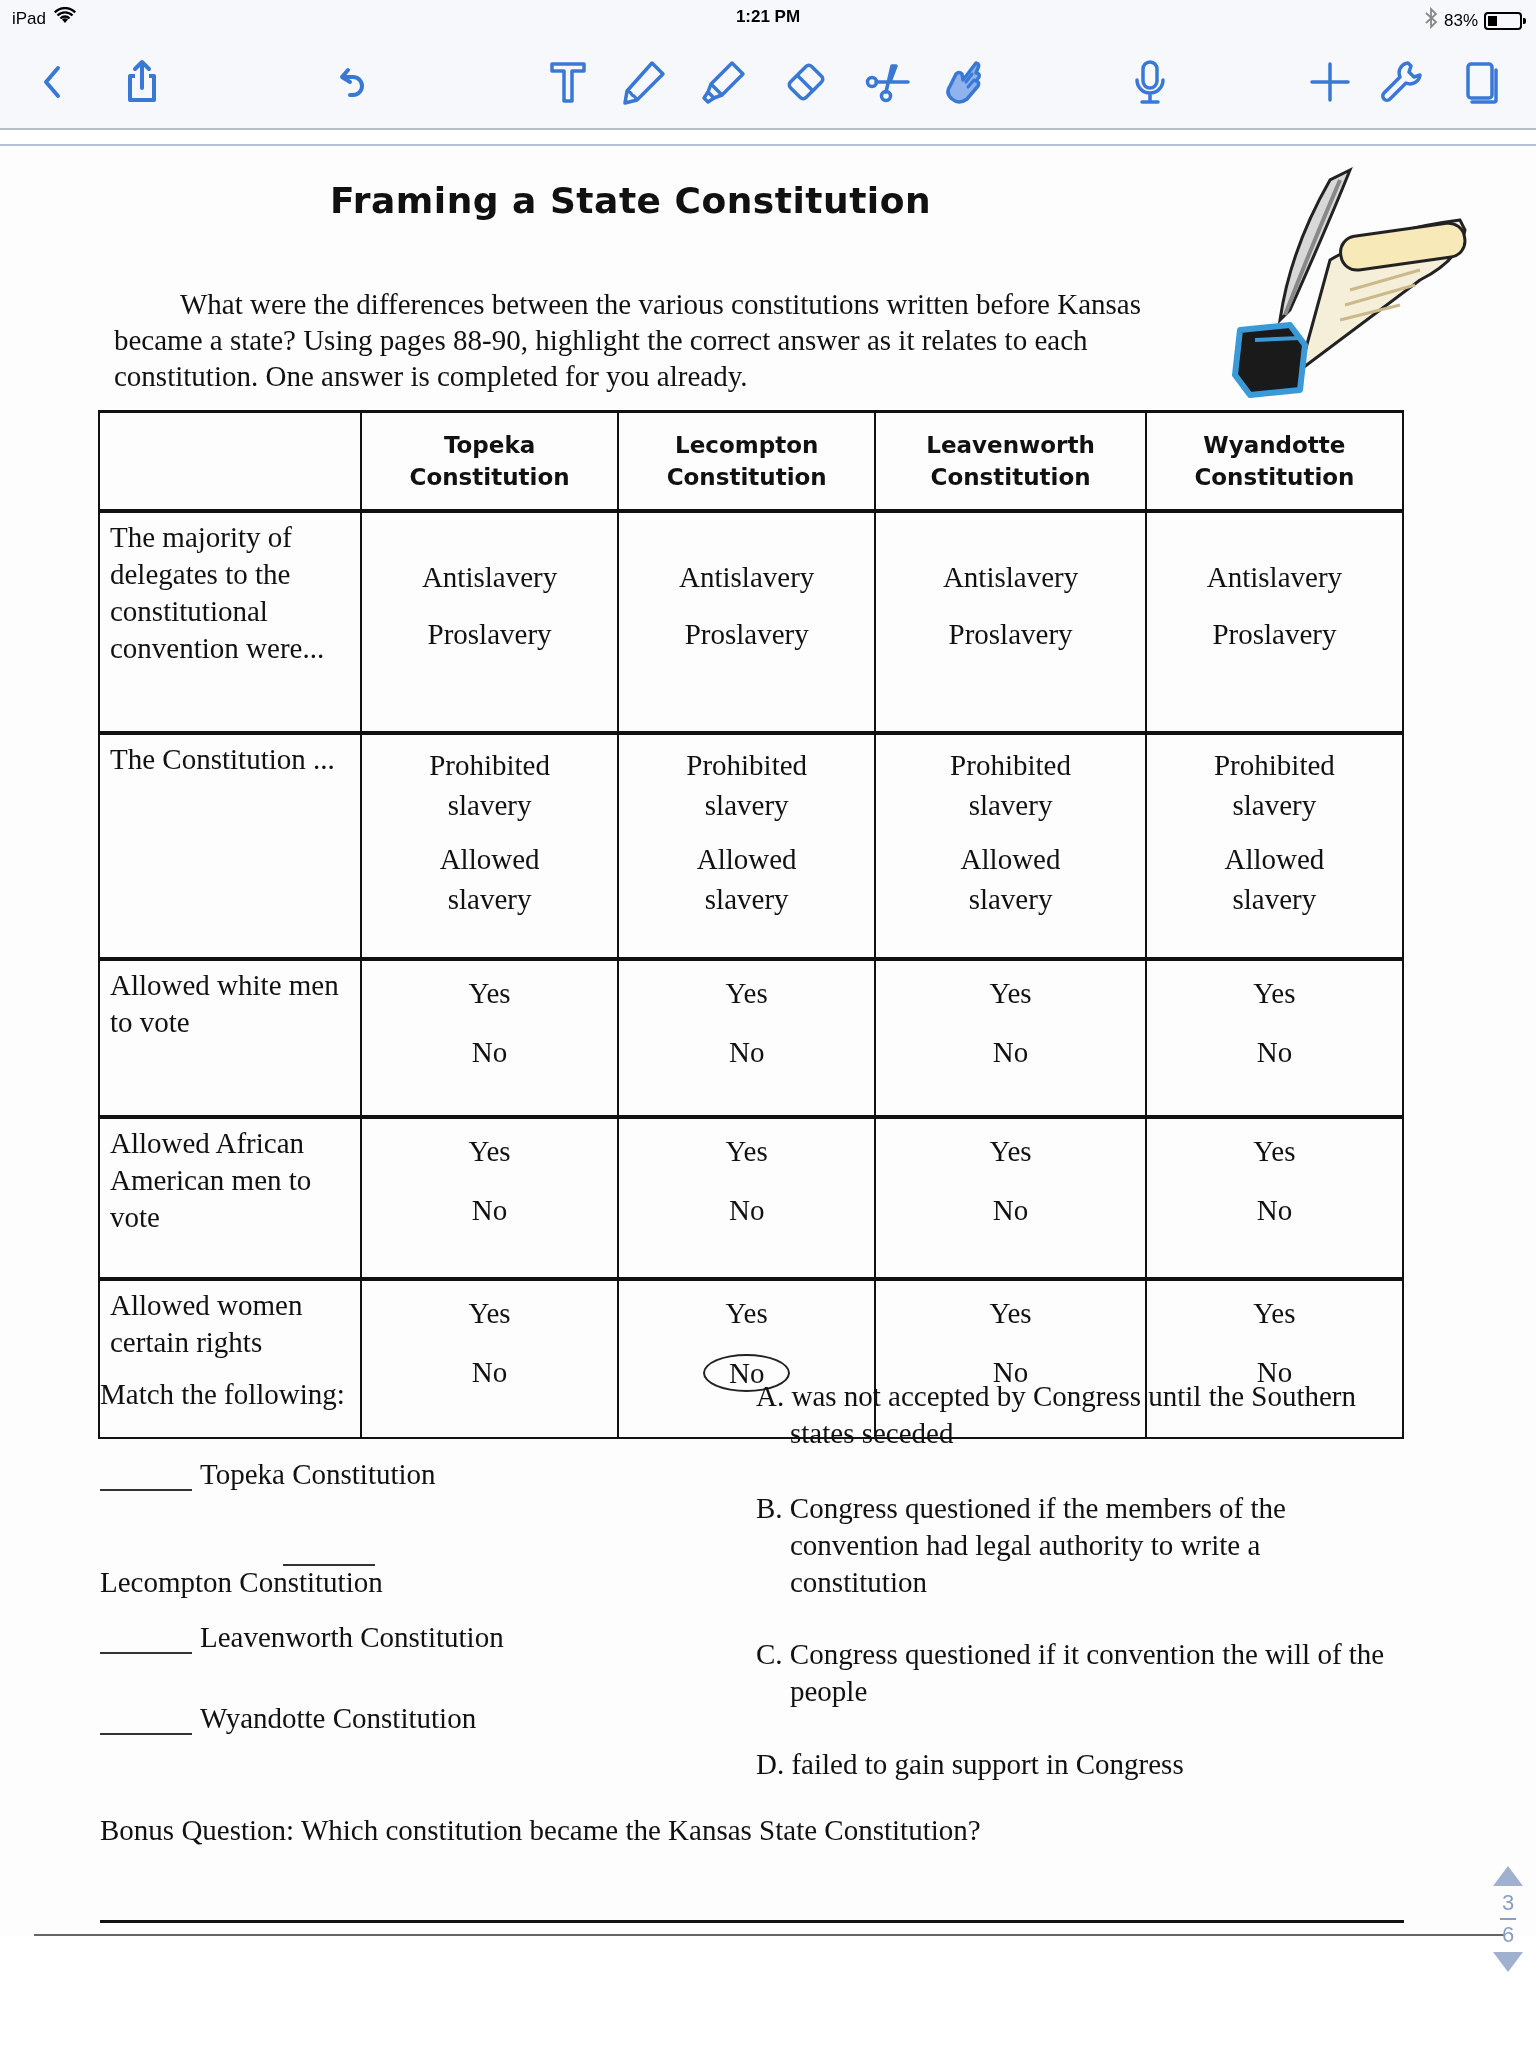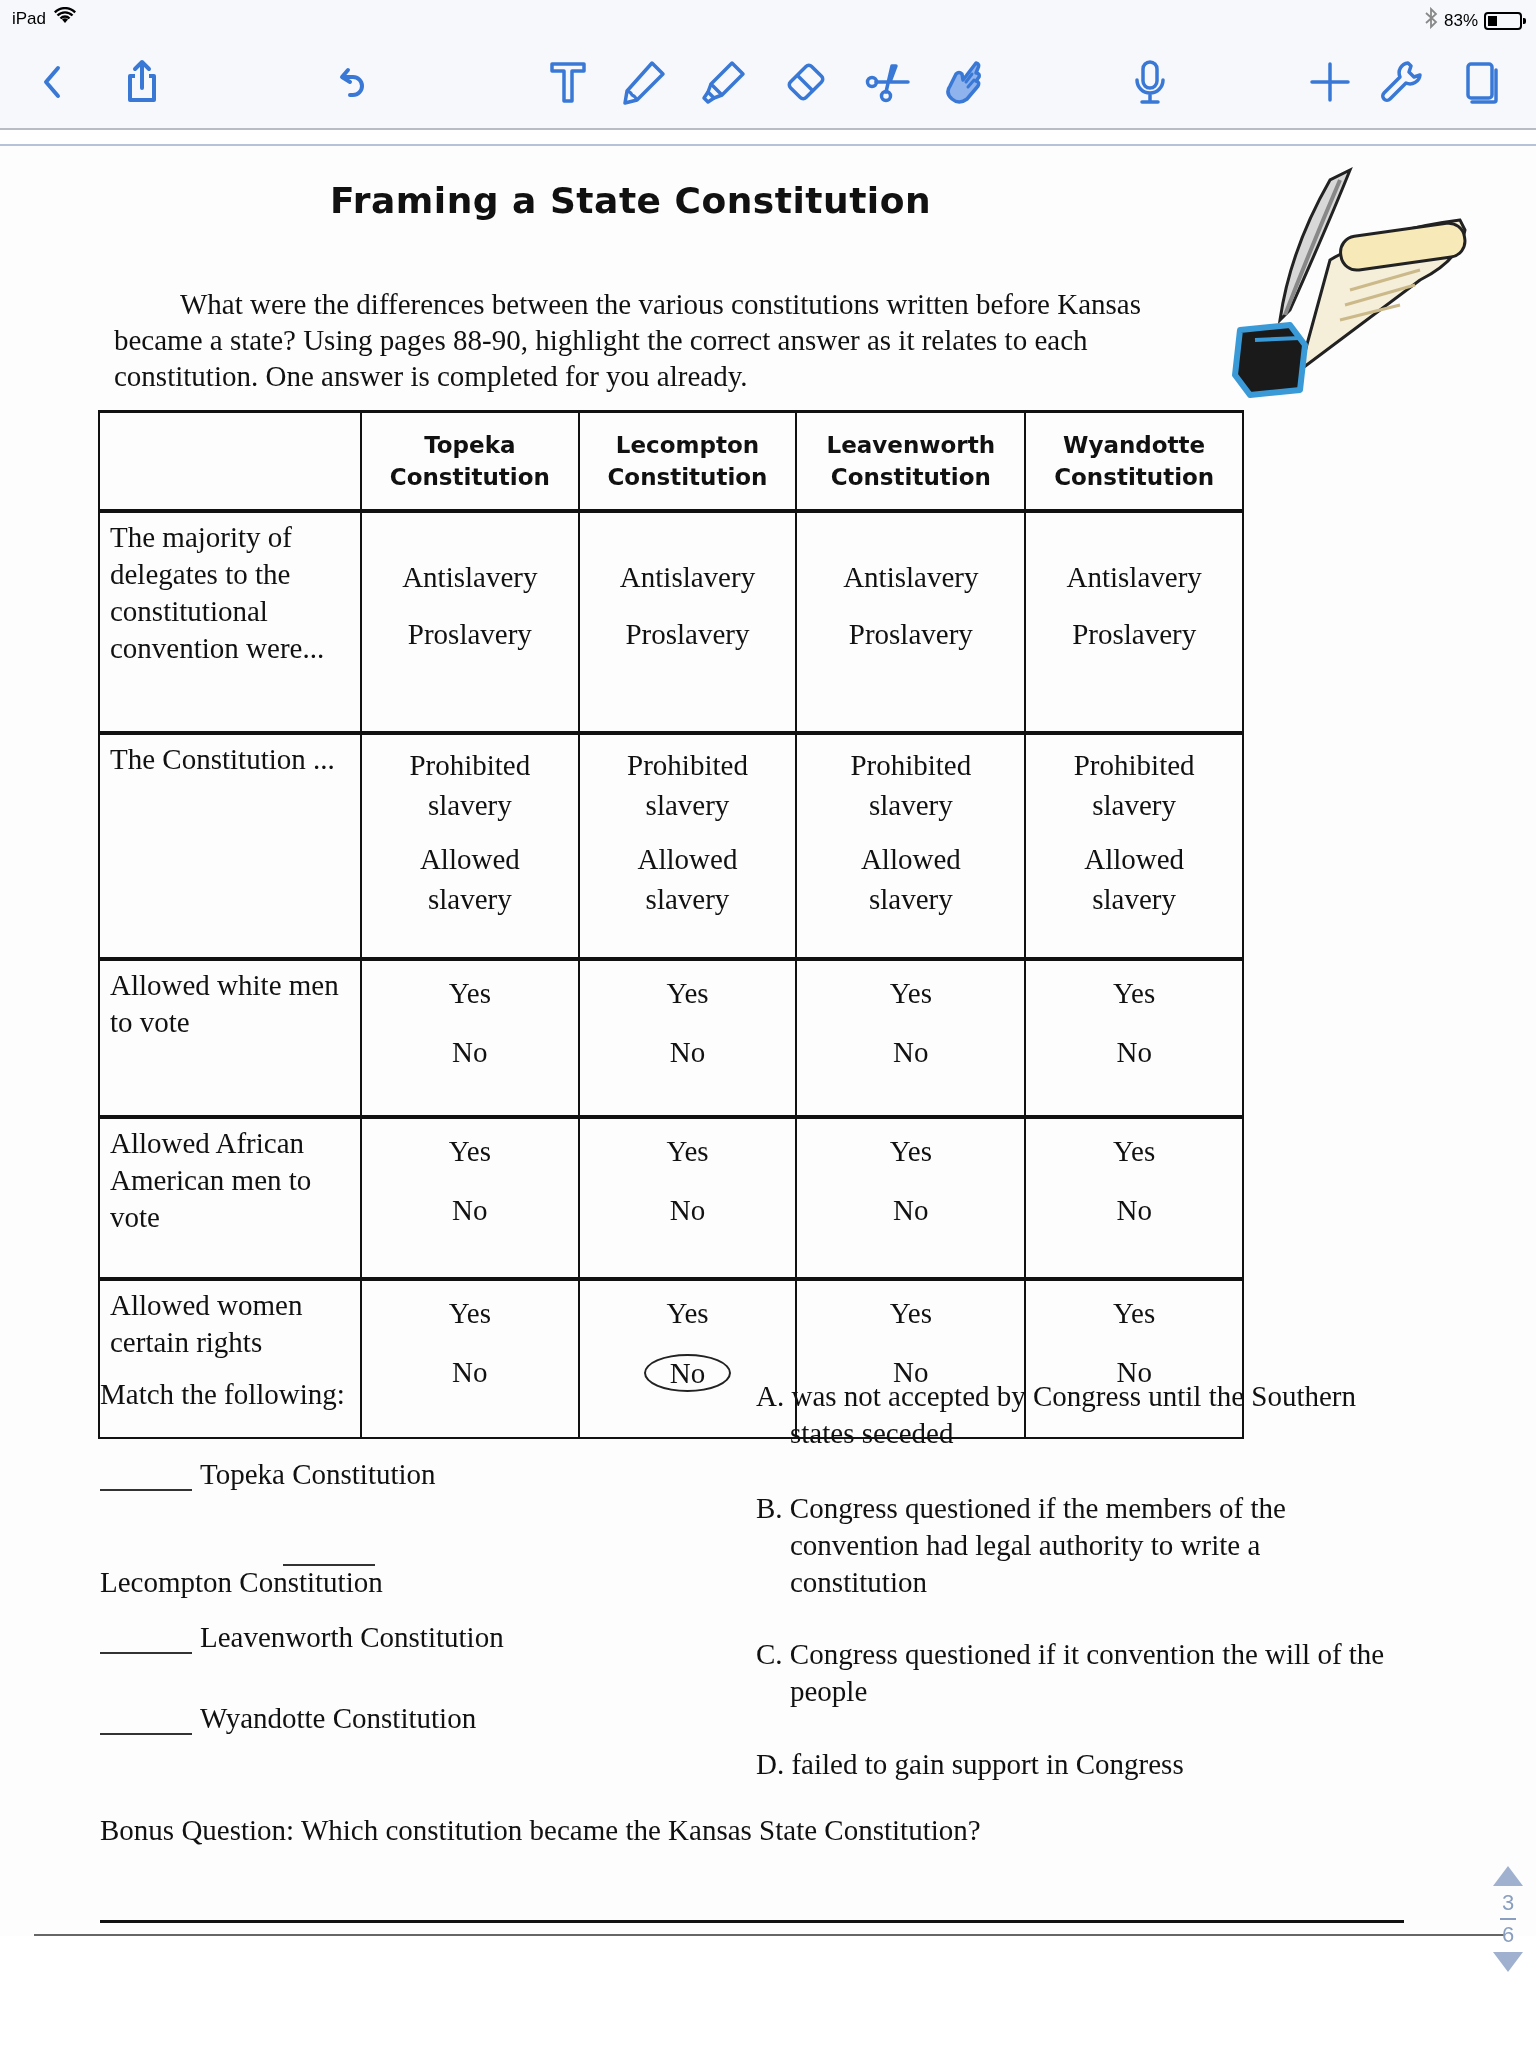--- a/index.html
+++ b/index.html
@@ -17,21 +17,21 @@
   .tb-btn{position:absolute;top:14px;width:56px;height:56px;display:flex;align-items:center;justify-content:center;cursor:pointer;}
   .tb-btn svg{width:48px;height:48px;}
   .sep2{position:absolute;left:0;top:144px;width:1536px;height:2px;background:#b6c2d8;}
   
   .page{position:absolute;left:0;top:146px;width:1536px;height:1790px;background:#fdfdfd;}
   .doc-title{position:absolute;left:330px;top:180px;font-family:"DejaVu Sans",sans-serif;font-weight:bold;font-size:36px;letter-spacing:0.5px;color:#111;}
   .intro{position:absolute;left:102px;top:274px;width:1070px;font-size:29px;line-height:36px;color:#111;}
   .intro p{margin:12px;text-indent:66px;}
   .illustration{position:absolute;left:1180px;top:160px;width:300px;height:240px;}
   
-  table.grid{position:absolute;left:98px;top:410px;width:1146px;border-collapse:collapse;font-size:29px;border-radius:14px;}
+  table.grid{position:absolute;left:98px;top:410px;width:1306px;border-collapse:collapse;font-size:29px;border-radius:14px;}
   table.grid td, table.grid th{border:2px solid #111;vertical-align:top;text-align:center;padding:0;}
   table.grid tr{border-top:4px solid #111;}
   table.grid th{font-family:"DejaVu Sans",sans-serif;font-weight:bold;font-size:23px;line-height:32px;height:96px;vertical-align:middle;}
   table.grid td.rowlabel{text-align:left;padding:6px 10px;line-height:37px;width:240px;}
   .opt{display:block;}
   .cell-inner{display:flex;flex-direction:column;align-items:center;}
   .circled{display:inline-block;border:2px solid #222;border-radius:50%;padding:0 24px;line-height:34px;}
   
   .match-title{position:absolute;left:100px;top:1378px;font-size:29px;}
   .match-item{position:absolute;left:100px;font-size:29px;display:flex;align-items:flex-end;}
@@ -55,20 +55,21 @@
     <span>iPad</span>
     <span>
       <svg width="22" height="18" viewBox="0 0 22 18">
           <path d="M11 16 l3-3.5a4.5 4.5 0 0 0-6 0z" fill="#000"></path>
           <path d="M3.5 8.5a10.5 10.5 0 0 1 15 0" stroke="#000" stroke-width="2.4" fill="none"></path>
           <path d="M6.5 11.5a6.2 6.2 0 0 1 9 0" stroke="#000" stroke-width="2.4" fill="none"></path>
           <path d="M0.8 5.3a14.5 14.5 0 0 1 20.4 0" stroke="#000" stroke-width="2.4" fill="none"></path>
         </svg>
     </span>
   </div>
+  <div class="sb-center">1:21 PM</div>
   <div class="sb-right">
     <span>
       <svg width="14" height="22" viewBox="0 0 14 22">
           <path d="M2 6l10 9-5 5V2l5 5-10 9" stroke="#888" stroke-width="1.8" fill="none"></path>
         </svg>
     </span>
     <span>83%</span>
     <span class="battery">
         <span class="fill" id="battery-fill" style="width: 9.3px;"></span>
       </span>

